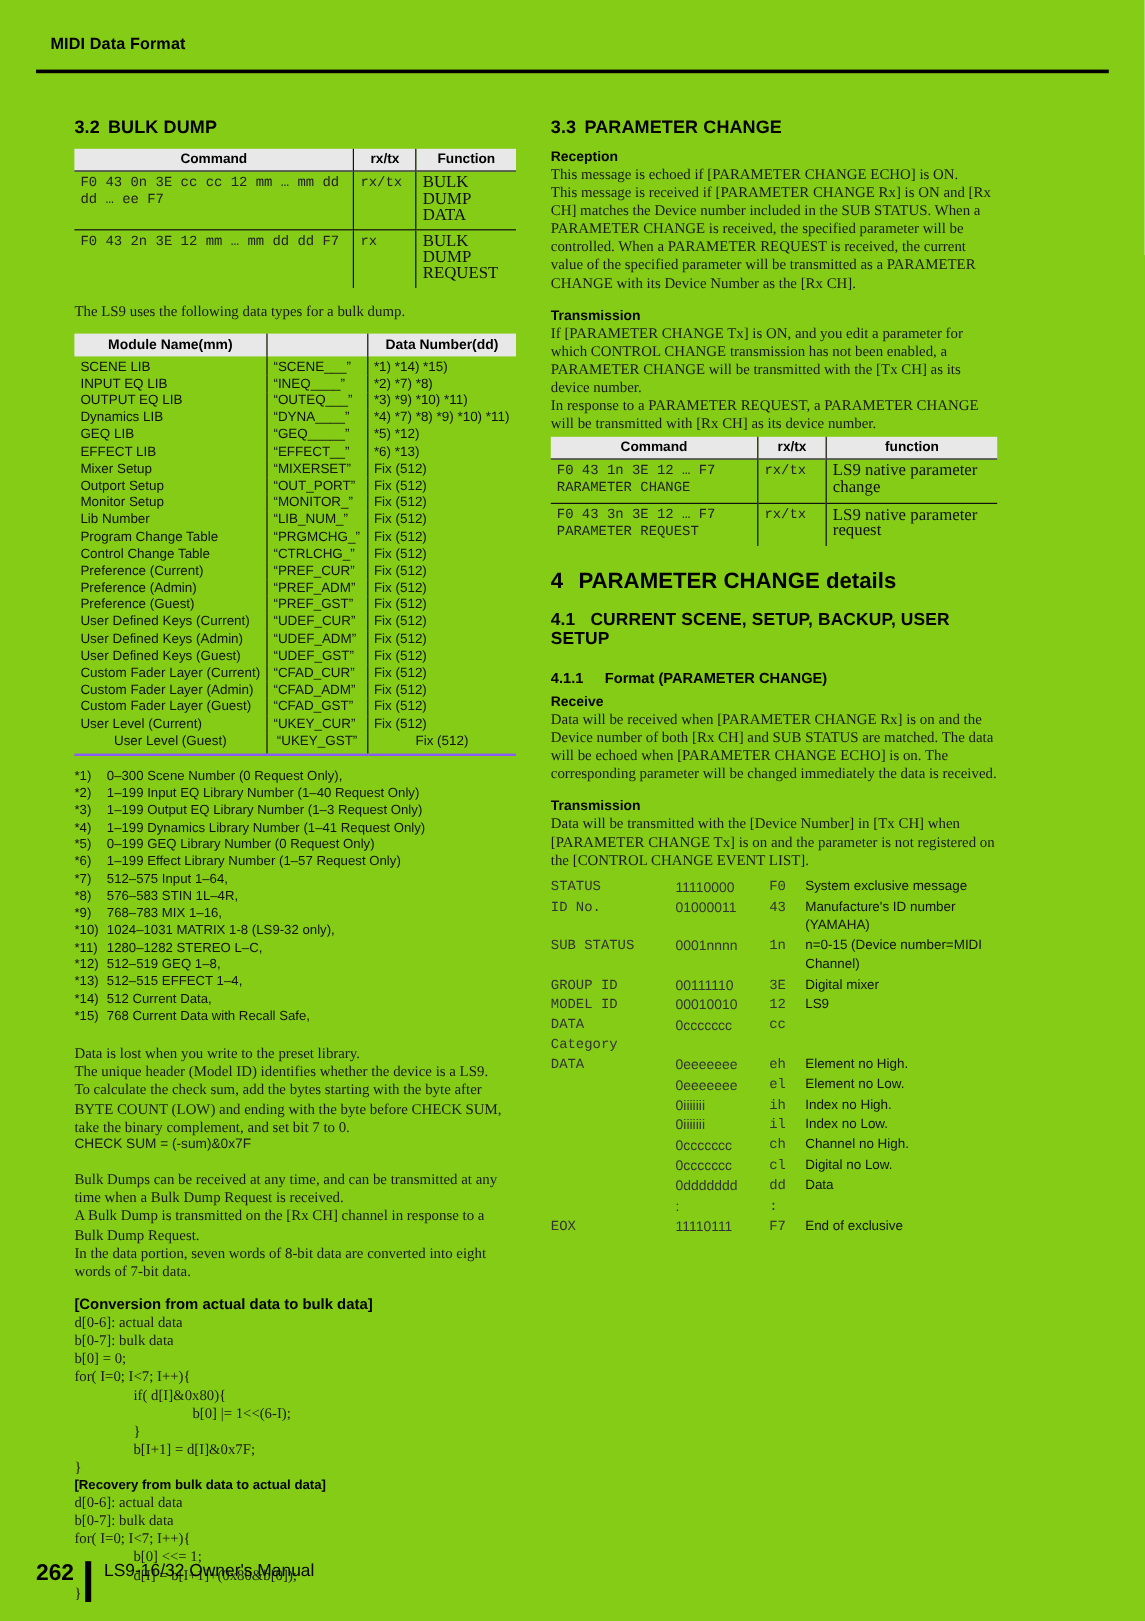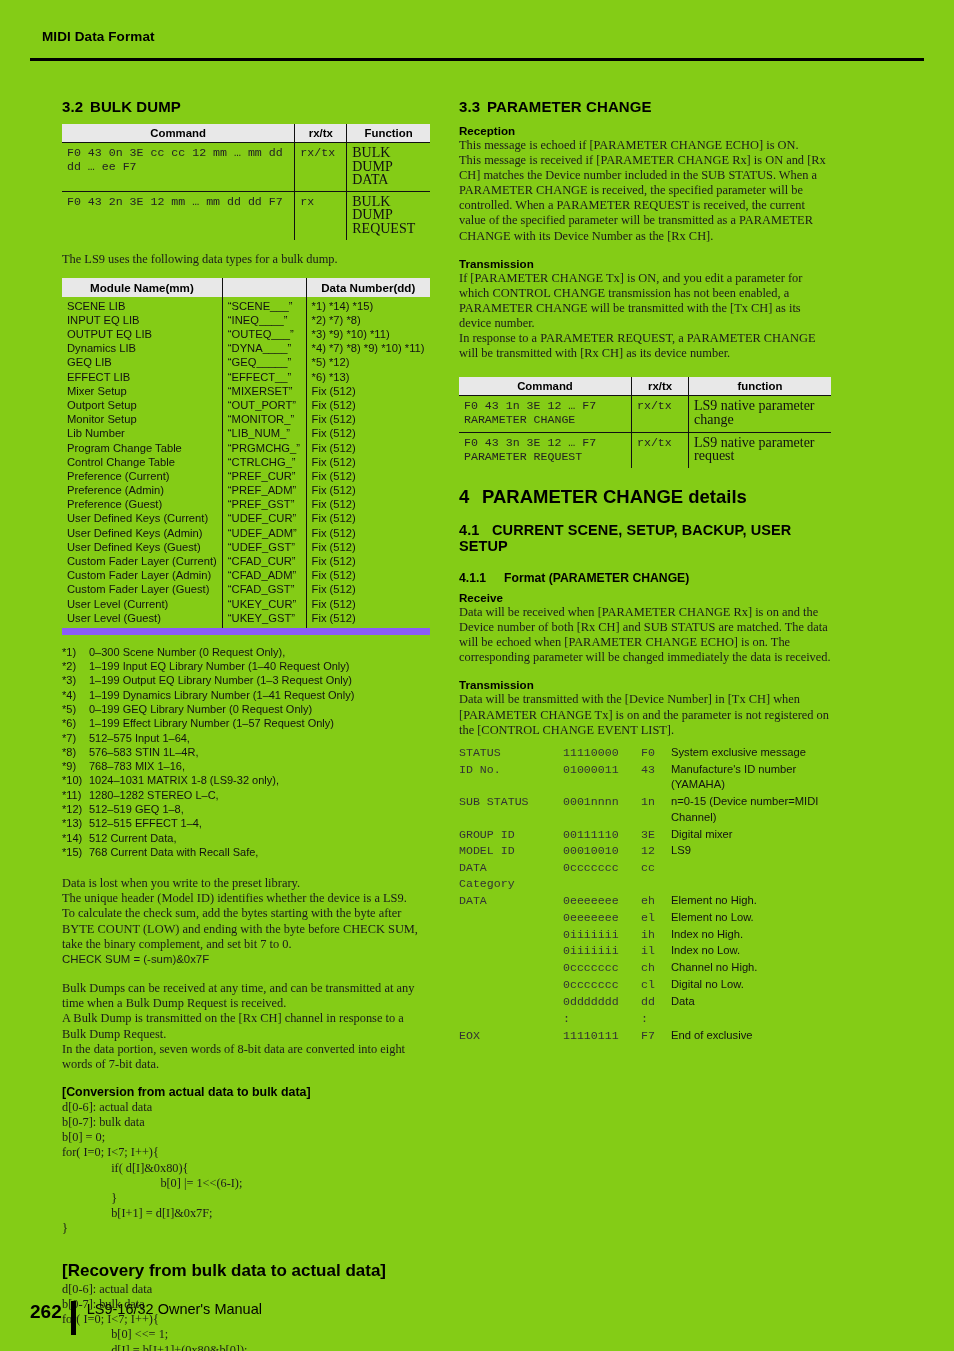--- a/index.html
+++ b/index.html
@@ -160,21 +160,21 @@
   }
   table.mod th.b-l, table.mod td.b-l { border-left: 1px solid #111; }
   table.mod td {
     font-family: "Liberation Sans", sans-serif;
     font-size: 11.2px;
     padding: 1.1px 5px;
     color: #111;
     white-space: nowrap;
   }
   table.mod tr.first td { padding-top: 3px; }
-  table.mod tr.last td { padding-bottom: 4px; border-bottom: 7px solid #8b5cf6; }
+  table.mod tr.last td { padding-bottom: 4px; border-bottom: 2px solid #8b5cf6; text-align: center; }
   table.mod .c2 { width: 92px; }
   table.mod .c3 { width: 124px; }
 
   
   ul.notes {
     list-style: none;
     margin: 6px 0 0 0;
     padding: 0;
     font-family: "Liberation Sans", sans-serif;
     font-size: 11px;
@@ -204,21 +204,21 @@
     padding: 0 0 1.3px 0;
   }
   table.fmt td.lbl {
     font-family: "Liberation Mono", monospace;
     font-size: 11.6px;
     line-height: 15.6px;
     width: 104px;
     color: #333;
   }
   table.fmt td.bin {
-    font-family: Liberation Mono, monospace;
+    font-family: Liberation Sans, sans-serif;
     font-size: 11.6px;
     line-height: 15.6px;
     width: 78px;
     color: #333;
   }
   table.fmt td.hex {
     font-family: "Liberation Mono", monospace;
     font-size: 11.6px;
     line-height: 15.6px;
     width: 28px;
@@ -501,41 +501,41 @@
     <pre class="code">d[0-6]: actual data
 b[0-7]: bulk data
 b[0] = 0;
 for( I=0; I&lt;7; I++){
                 if( d[I]&amp;0x80){
                                 b[0] |= 1&lt;&lt;(6-I);
                 }
                 b[I+1] = d[I]&amp;0x7F;
 }</pre>
 
-    <h5 class="rh" style="margin-top:24px; font-size:17px">[Recovery from bulk data to actual data]</h5>
+    <h5 class="rh" style="margin-top:0; font-size:11px">[Recovery from bulk data to actual data]</h5>
     <pre class="code">d[0-6]: actual data
 b[0-7]: bulk data
 for( I=0; I&lt;7; I++){
                 b[0] &lt;&lt;= 1;
                 d[I] = b[I+1]+(0x80&amp;b[0]);
 }</pre>
   </div>
 
   <div class="col-right">
 
     <h2 class="sec">
       <span class="num">3.3</span><span>PARAMETER CHANGE</span>
     </h2>
 
     <h5 class="rh">Reception</h5>
     <p class="body gap" style="white-space:pre-line">This message is echoed if [PARAMETER CHANGE ECHO] is ON.
 This message is received if [PARAMETER CHANGE Rx] is ON and [Rx CH] matches the Device number included in the SUB STATUS. When a PARAMETER CHANGE is received, the specified parameter will be controlled. When a PARAMETER REQUEST is received, the current value of the specified parameter will be transmitted as a PARAMETER CHANGE with its Device Number as the [Rx CH].</p>
 
     <h5 class="rh">Transmission</h5>
-    <p class="body" style="white-space:pre-line; margin-bottom:16px">If [PARAMETER CHANGE Tx] is ON, and you edit a parameter for which CONTROL CHANGE transmission has not been enabled, a PARAMETER CHANGE will be transmitted with the [Tx CH] as its device number.
+    <p class="body" style="white-space:pre-line; margin-bottom:3px">If [PARAMETER CHANGE Tx] is ON, and you edit a parameter for which CONTROL CHANGE transmission has not been enabled, a PARAMETER CHANGE will be transmitted with the [Tx CH] as its device number.
 In response to a PARAMETER REQUEST, a PARAMETER CHANGE will be transmitted with [Rx CH] as its device number.</p>
 
     <table class="cmd">
       <thead>
         <tr>
           <th style="width:164px">Command</th>
           <th class="rule-l" style="width:48px">rx/tx</th>
           <th class="rule-l">function</th>
         </tr>
       </thead>

